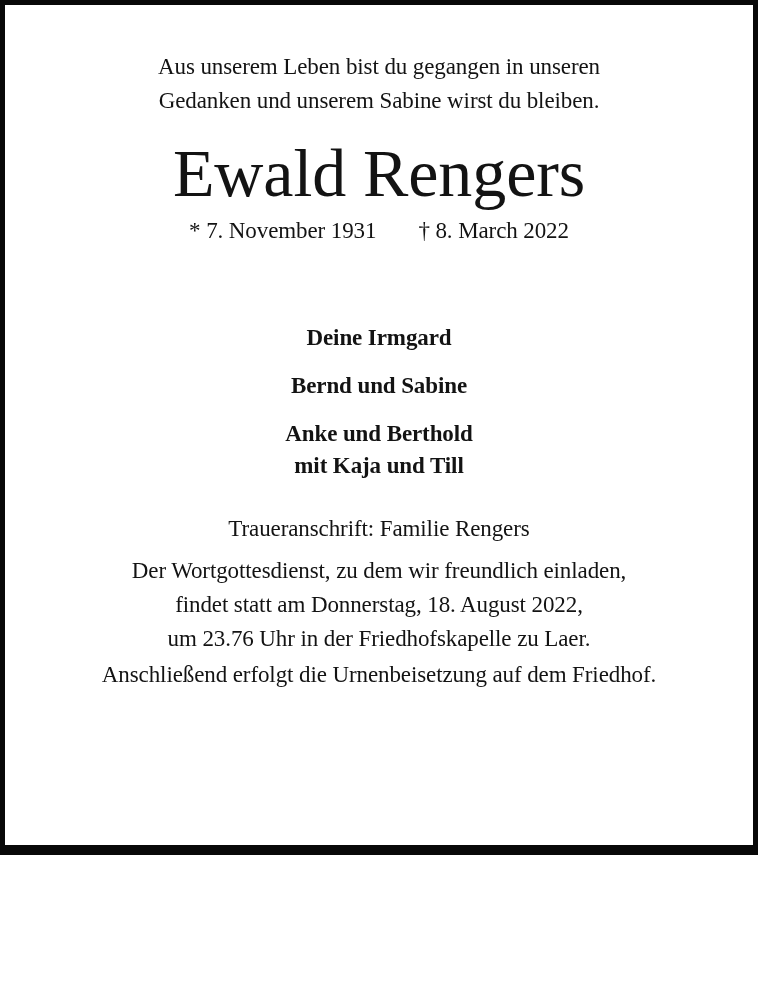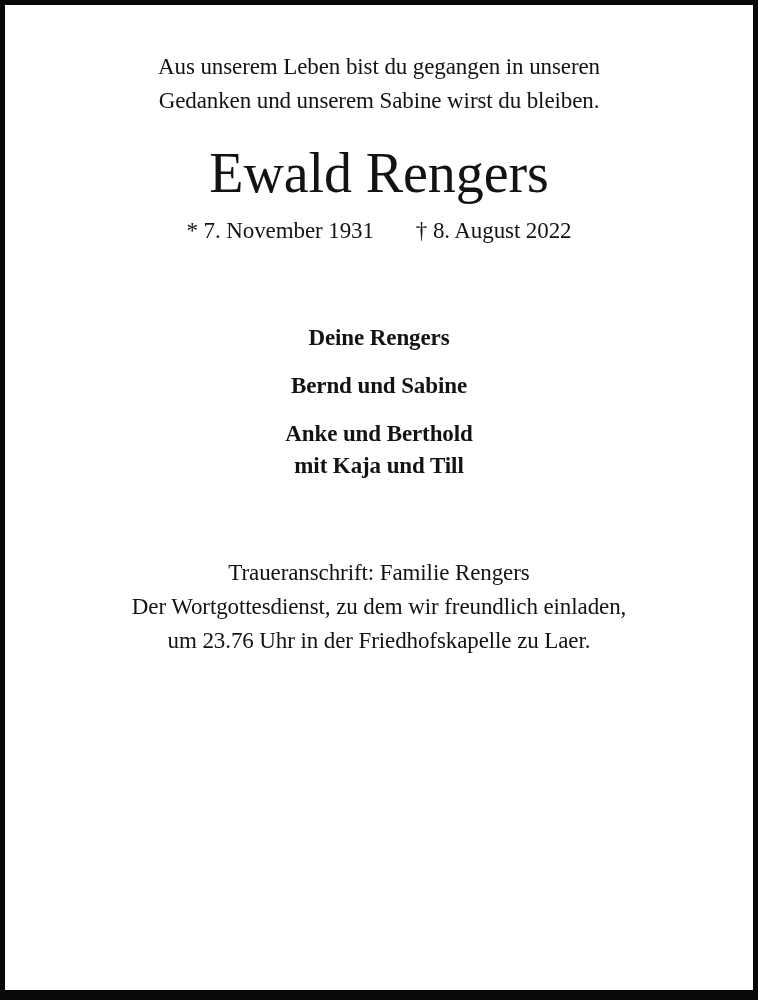--- a/index.html
+++ b/index.html
@@ -5,90 +5,92 @@
   * { margin: 0; padding: 0; box-sizing: border-box; }
   html, body { background: #ffffff; }
   body {
     width: 758px;
     height: 1000px;
     font-family: "Liberation Serif", serif;
     color: #131313;
   }
   .page {
     width: 758px;
-    height: 1000px;
+    height: 855px;
     background: #ffffff;
     border: 5px solid #080808;
     border-bottom-width: 10px;
     padding-top: 45px;
     text-align: center;
     font-size: 23px;
     line-height: 34px;
     letter-spacing: -0.1px;
     overflow: hidden;
   }
   .para div { white-space: nowrap; }
   .farewell { margin-top: 46px; }
   .name {
     margin-top: 24px;
-    font-size: 56px;
+    font-size: 68px;
     line-height: 62px;
     font-weight: normal;
     white-space: nowrap;
   }
   .dates { margin-top: 10px; white-space: nowrap; }
   .dates .death { margin-left: 42px; }
   .mourners {
     margin-top: 74px;
     font-weight: bold;
   }
   .mourner-group {
     line-height: 32px;
     margin-bottom: 16px;
   }
   .mourner-group:last-child { margin-bottom: 0; }
-  .address { margin-top: 74px; font-family: Liberation Serif, serif; }
-  .service { }
+  .address { margin-top: 30px; font-family: Liberation Serif, serif; }
+  .service { margin-top: 8px; }
   .closing { margin-top: 2px; white-space: nowrap; }
 </style>
 </head>
 <body>
 
 <div class="page">
 
   <div class="para intro">
     <div>Aus unserem Leben bist du gegangen in unseren</div>
     <div>Gedanken und unserem Sabine wirst du bleiben.</div>
   </div>
 
 
   <div class="name">Ewald Rengers</div>
 
   <div class="dates">
-    <span class="birth">* 7. November 1931</span><span class="death">† 8. August 2022</span>
+    <span class="birth">* 7. November 1931</span><span class="death">† 8. March 2022</span>
   </div>
 
   <div class="mourners">
     <div class="mourner-group">
-      <div>Deine Rengers</div>
+      <div>Deine Irmgard</div>
     </div>
     <div class="mourner-group">
     </div>
     <div class="mourner-group">
       <div>Bernd und Sabine</div>
     </div>
     <div class="mourner-group">
       <div>Anke und Berthold</div>
       <div>mit Kaja und Till</div>
     </div>
   </div>
 
   <div class="para address">
     <div>Traueranschrift: Familie Rengers</div>
   </div>
 
   <div class="para service">
     <div>Der Wortgottesdienst, zu dem wir freundlich einladen,</div>
+    <div>findet statt am Donnerstag, 18. August 2022,</div>
     <div>um 23.76 Uhr in der Friedhofskapelle zu Laer.</div>
   </div>
 
+  <div class="closing">Anschließend erfolgt die Urnenbeisetzung auf dem Friedhof.</div>
 
 </div>
 
 </body></html>

